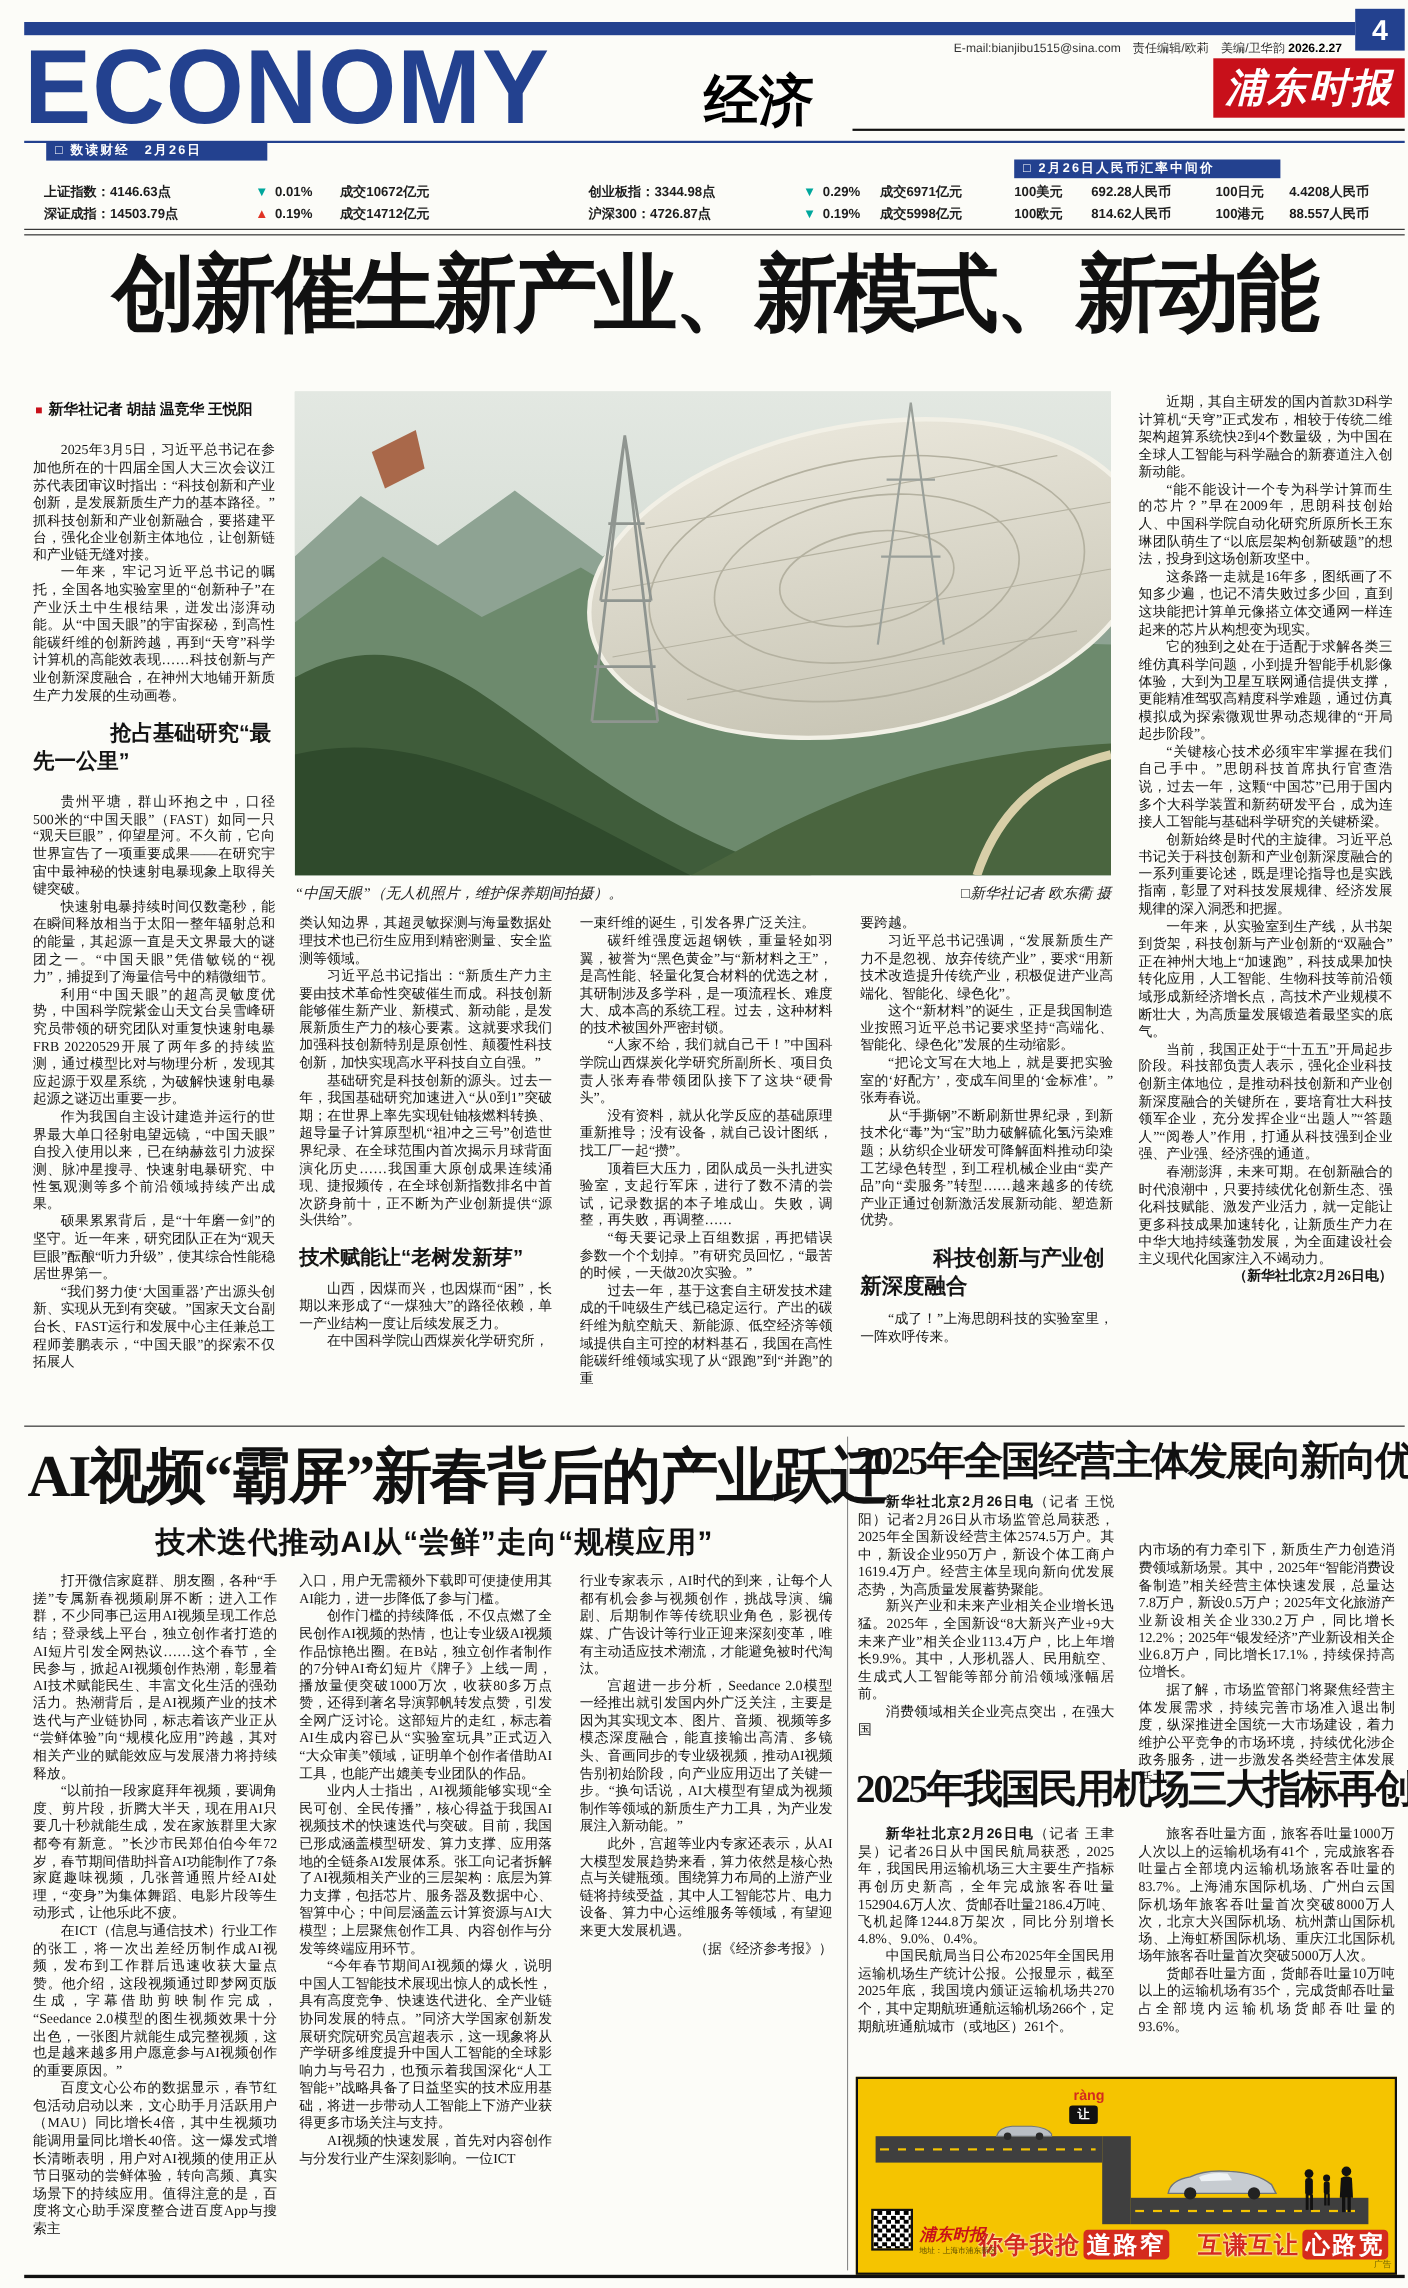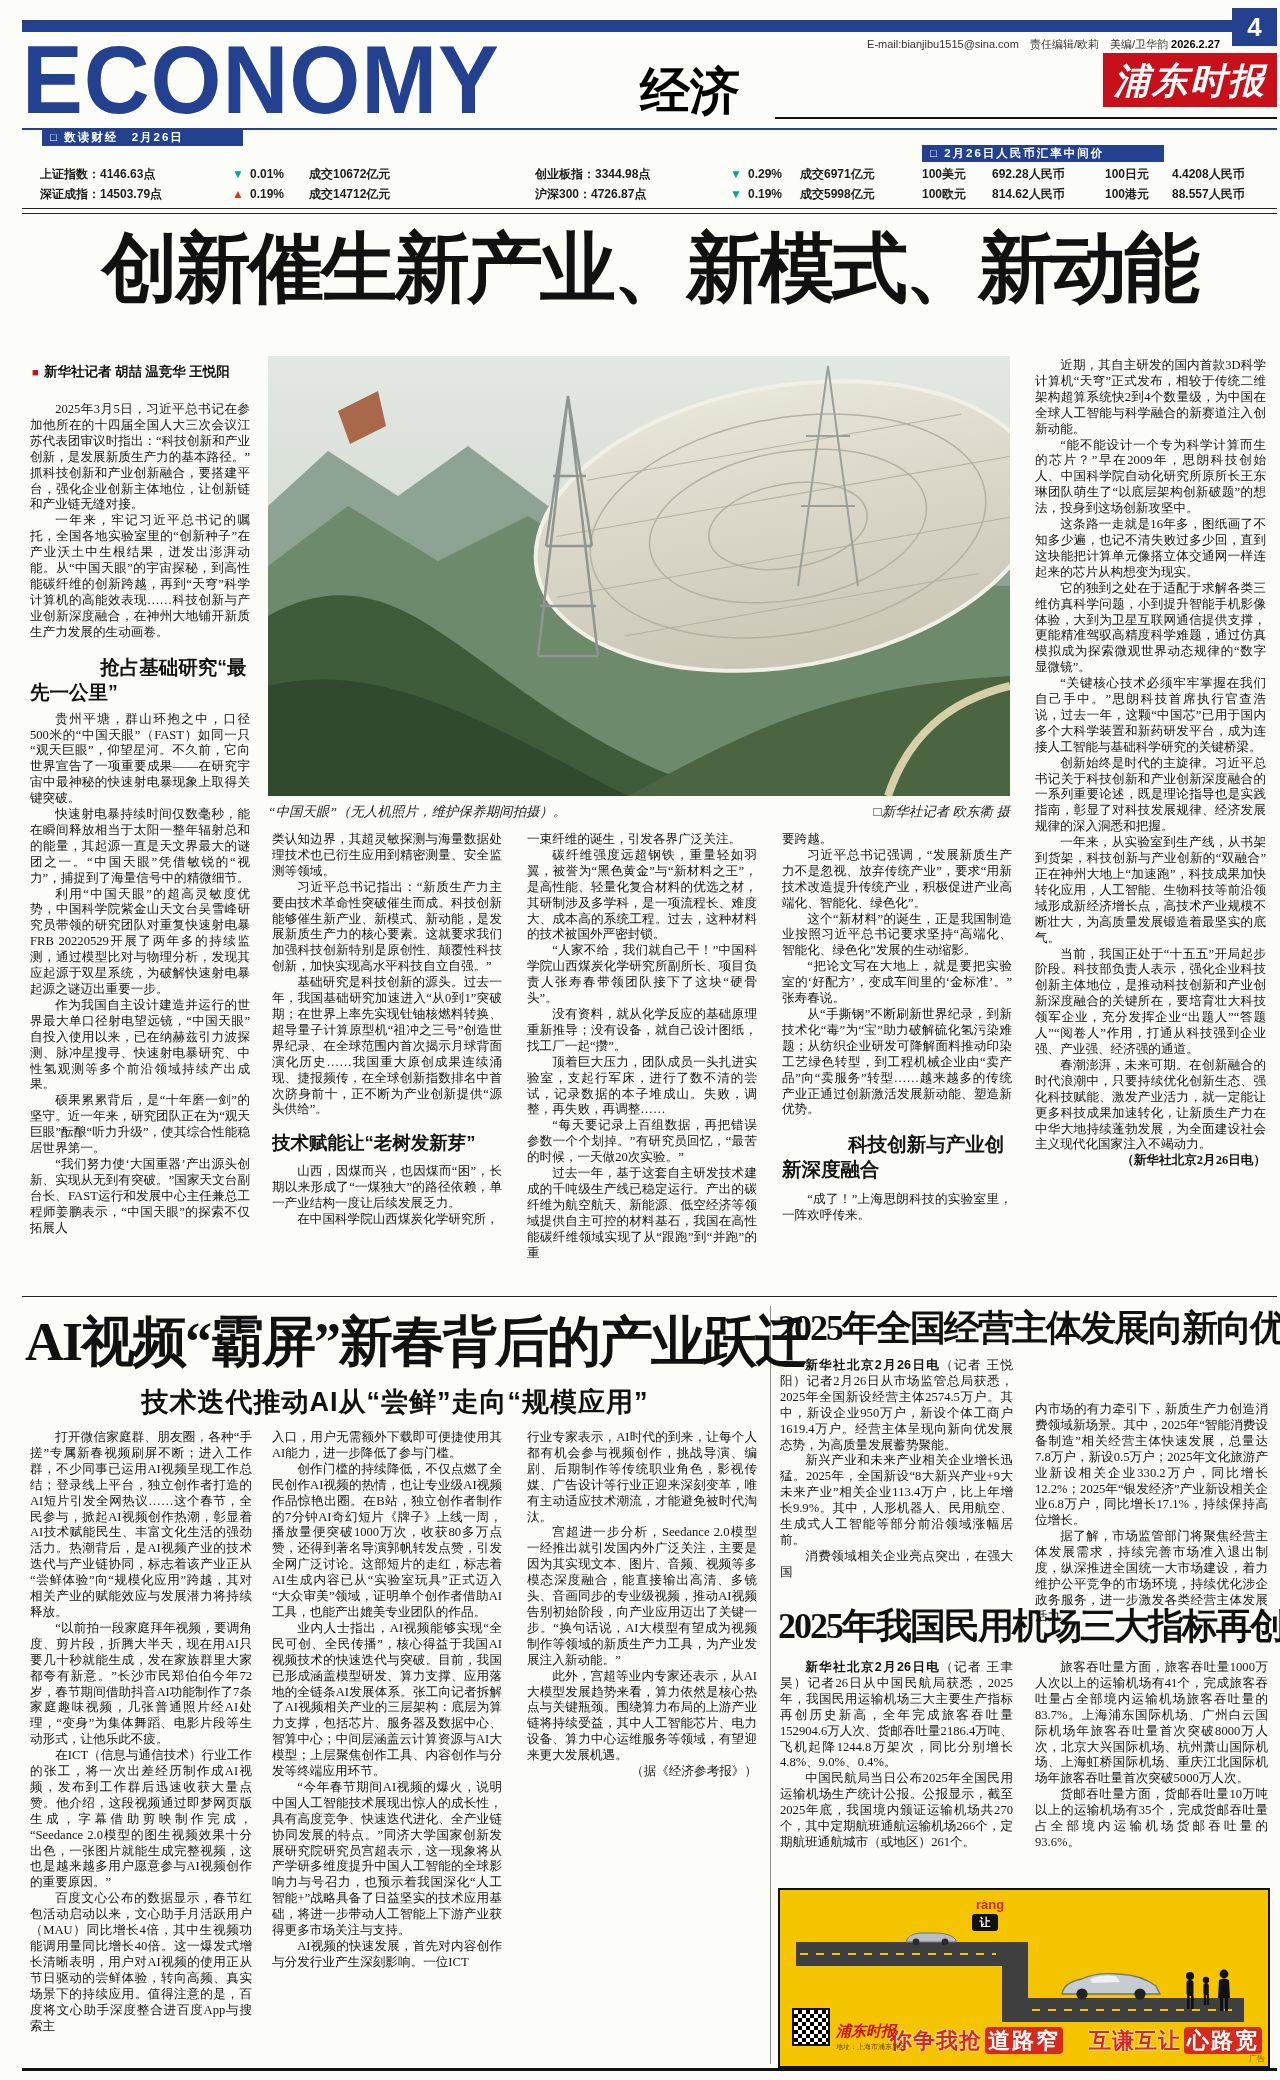--- a/index.html
+++ b/index.html
@@ -39,21 +39,21 @@
   .byline .sq{color:#c8101a;font-size:11px;margin-right:2px;}
   .col{overflow:hidden;text-align:justify;font-size:12.6px;line-height:15.9px;color:#141414;}
   .col p{margin:0;text-indent:2em;}
   .col p.cont{text-indent:0;}
   .colA{left:30px;top:402px;width:220px;height:888px;}
   .colB{left:272px;top:832px;width:230px;height:458px;}
   .colC{left:527px;top:832px;width:230px;height:458px;}
   .colD{left:782px;top:832px;width:230px;height:458px;}
   .colF{left:1035px;top:358px;width:231px;height:932px;}
   .subhead{font-family:"Liberation Sans",sans-serif;font-weight:bold;text-align:left;}
-  .sh-a{font-size:19.5px;line-height:25px;text-indent:3.6em;margin:13px 0 7px;}
+  .sh-a{font-size:19.5px;line-height:25px;text-indent:3.6em;margin:13px 0 17px;}
   .sh-b{font-size:18.5px;line-height:24px;text-indent:0;margin:13px 0 9px;}
   .sh-d{font-size:19.5px;line-height:25px;text-indent:3.4em;margin:14px 0 10px;}
   .sign{text-align:right;text-indent:0 !important;font-weight:bold;}
   
   .photo{left:268px;top:356px;width:742px;height:440px;overflow:hidden;background:#c9d2c9;}
   .caption{left:268px;top:801px;width:742px;height:22px;font:italic 13.5px/22px "Liberation Serif",serif;color:#222;
            display:flex;justify-content:space-between;}
   
   .sep1{left:22px;top:1296px;width:1255px;height:1px;background:#222;}
   .vdiv{left:770px;top:1306px;width:1px;height:758px;background:#8a8a8a;}
@@ -221,21 +221,21 @@
     <p>这个“新材料”的诞生，正是我国制造业按照习近平总书记要求坚持“高端化、智能化、绿色化”发展的生动缩影。</p>
     <p>“把论文写在大地上，就是要把实验室的‘好配方’，变成车间里的‘金标准’。”张寿春说。</p>
     <p>从“手撕钢”不断刷新世界纪录，到新技术化“毒”为“宝”助力破解硫化氢污染难题；从纺织企业研发可降解面料推动印染工艺绿色转型，到工程机械企业由“卖产品”向“卖服务”转型……越来越多的传统产业正通过创新激活发展新动能、塑造新优势。</p>
     <h3 class="subhead sh-d">科技创新与产业创新深度融合</h3>
     <p>“成了！”上海思朗科技的实验室里，一阵欢呼传来。</p>
   </div>
   <div class="abs col colF">
     <p>近期，其自主研发的国内首款3D科学计算机“天穹”正式发布，相较于传统二维架构超算系统快2到4个数量级，为中国在全球人工智能与科学融合的新赛道注入创新动能。</p>
     <p>“能不能设计一个专为科学计算而生的芯片？”早在2009年，思朗科技创始人、中国科学院自动化研究所原所长王东琳团队萌生了“以底层架构创新破题”的想法，投身到这场创新攻坚中。</p>
     <p>这条路一走就是16年多，图纸画了不知多少遍，也记不清失败过多少回，直到这块能把计算单元像搭立体交通网一样连起来的芯片从构想变为现实。</p>
-    <p>它的独到之处在于适配于求解各类三维仿真科学问题，小到提升智能手机影像体验，大到为卫星互联网通信提供支撑，更能精准驾驭高精度科学难题，通过仿真模拟成为探索微观世界动态规律的“数字显微镜”。</p>
+    <p>它的独到之处在于适配于求解各类三维仿真科学问题，小到提升智能手机影像体验，大到为卫星互联网通信提供支撑，更能精准驾驭高精度科学难题，通过仿真模拟成为探索微观世界动态规律的“开局起步阶段”。</p>
     <p>“关键核心技术必须牢牢掌握在我们自己手中。”思朗科技首席执行官查浩说，过去一年，这颗“中国芯”已用于国内多个大科学装置和新药研发平台，成为连接人工智能与基础科学研究的关键桥梁。</p>
     <p>创新始终是时代的主旋律。习近平总书记关于科技创新和产业创新深度融合的一系列重要论述，既是理论指导也是实践指南，彰显了对科技发展规律、经济发展规律的深入洞悉和把握。</p>
     <p>一年来，从实验室到生产线，从书架到货架，科技创新与产业创新的“双融合”正在神州大地上“加速跑”，科技成果加快转化应用，人工智能、生物科技等前沿领域形成新经济增长点，高技术产业规模不断壮大，为高质量发展锻造着最坚实的底气。</p>
     <p>当前，我国正处于“十五五”开局起步阶段。科技部负责人表示，强化企业科技创新主体地位，是推动科技创新和产业创新深度融合的关键所在，要培育壮大科技领军企业，充分发挥企业“出题人”“答题人”“阅卷人”作用，打通从科技强到企业强、产业强、经济强的通道。</p>
     <p>春潮澎湃，未来可期。在创新融合的时代浪潮中，只要持续优化创新生态、强化科技赋能、激发产业活力，就一定能让更多科技成果加速转化，让新质生产力在中华大地持续蓬勃发展，为全面建设社会主义现代化国家注入不竭动力。</p>
     <p class="sign">（新华社北京2月26日电）</p>
   </div>
 
   <div class="abs sep1"></div>
   <div class="abs vdiv"></div>

